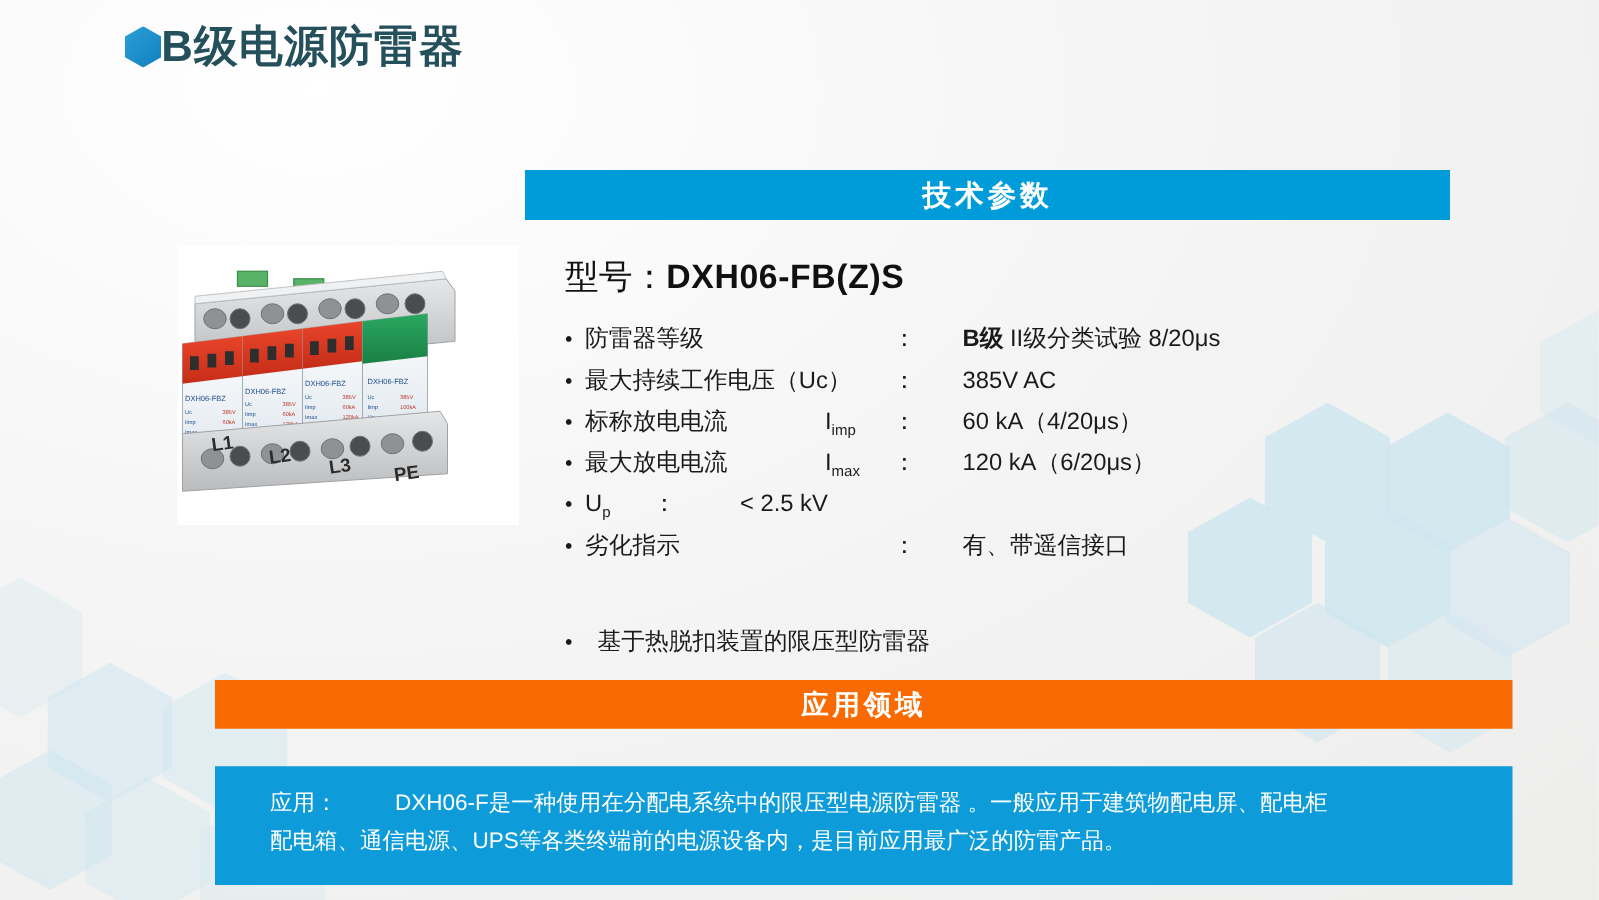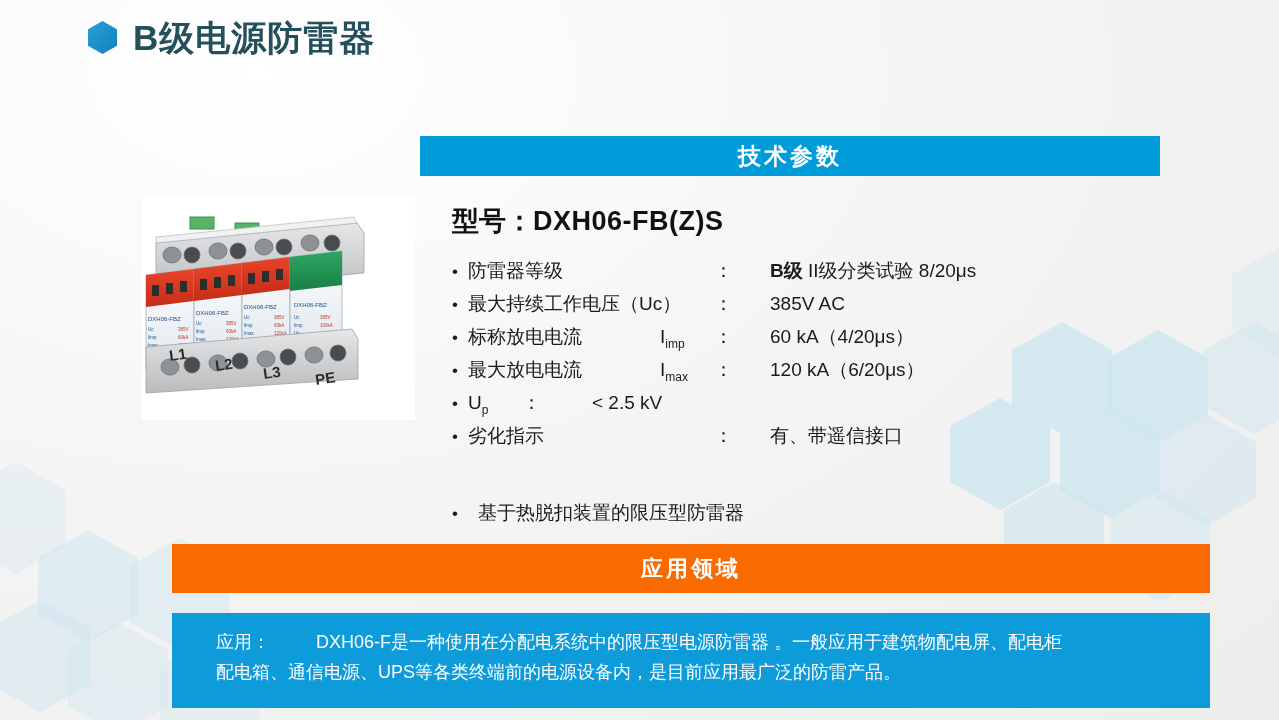--- a/index.html
+++ b/index.html
@@ -31,25 +31,24 @@
   .hex {
     position: absolute;
     background: #cfe6f0;
     clip-path: polygon(50% 0%, 100% 25%, 100% 75%, 50% 100%, 0% 75%, 0% 25%);
     opacity: .85;
   }
 
   
   #title-row {
     position: absolute;
-    left: 88px;
+    left: 100px;
     top: 20px;
     display: flex;
     align-items: center;
-    gap: 16px;
   }
   #hex-bullet {
     width: 29px;
     height: 33px;
     background: linear-gradient(135deg, #2a9fd6 0%, #1180be 100%);
     clip-path: polygon(50% 0%, 100% 25%, 100% 75%, 50% 100%, 0% 75%, 0% 25%);
     border-radius: 3px;
     flex: none;
   }
   #title-text {
@@ -93,21 +92,21 @@
   .spd-wrap { position:absolute; inset:0; }
 
   #model-line {
     position: absolute;
     left: 452px;
     top: 203px;
     font-size: 27px;
     color: #111111;
     white-space: nowrap;
   }
-  #model-line .mlabel { font-weight: bold; }
+  #model-line .mlabel { font-weight: normal; }
   #model-line .mval { font-weight: bold; letter-spacing: .5px; }
 
   #spec-list {
     position: absolute;
     left: 452px;
     top: 258px;
     width: 700px;
   }
   .spec-row {
     display: flex;
@@ -144,21 +143,21 @@
     font-size: 19px;
     margin-top: 44px;
   }
 
   
   #app-header {
     position: absolute;
     left: 172px;
     top: 544px;
     width: 1038px;
-    height: 49px;
+    height: 39px;
     background: #f96a00;
     color: #ffffff;
     font-size: 22px;
     font-weight: bold;
     display: flex;
     align-items: center;
     justify-content: center;
     letter-spacing: 3px;
   }
   #app-body {

